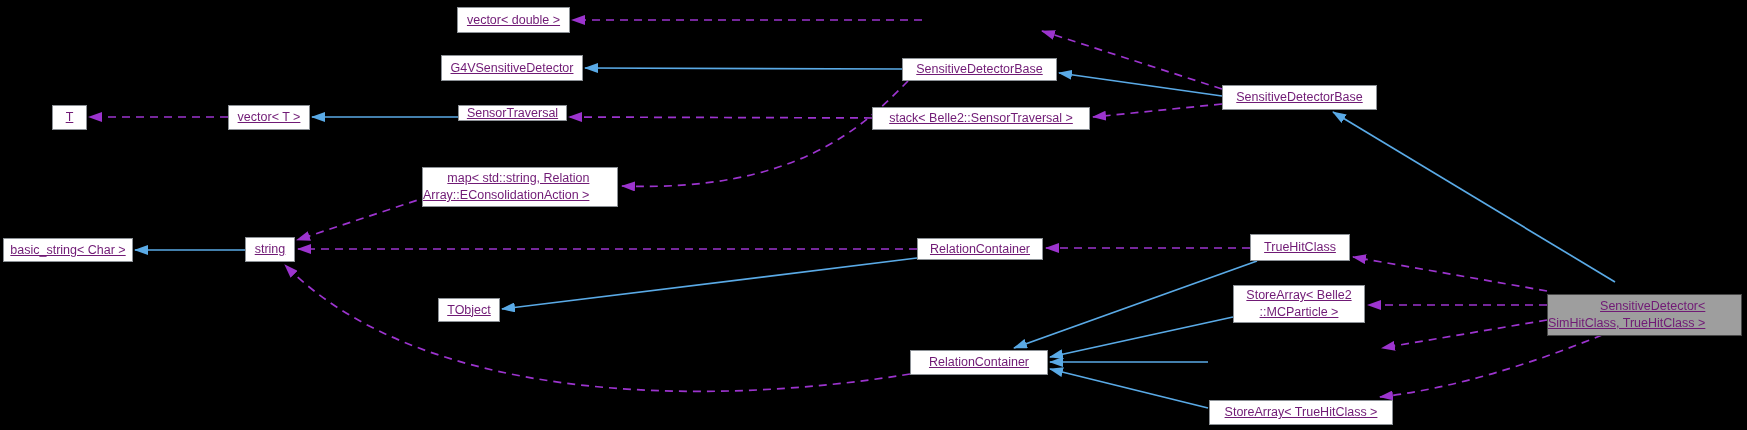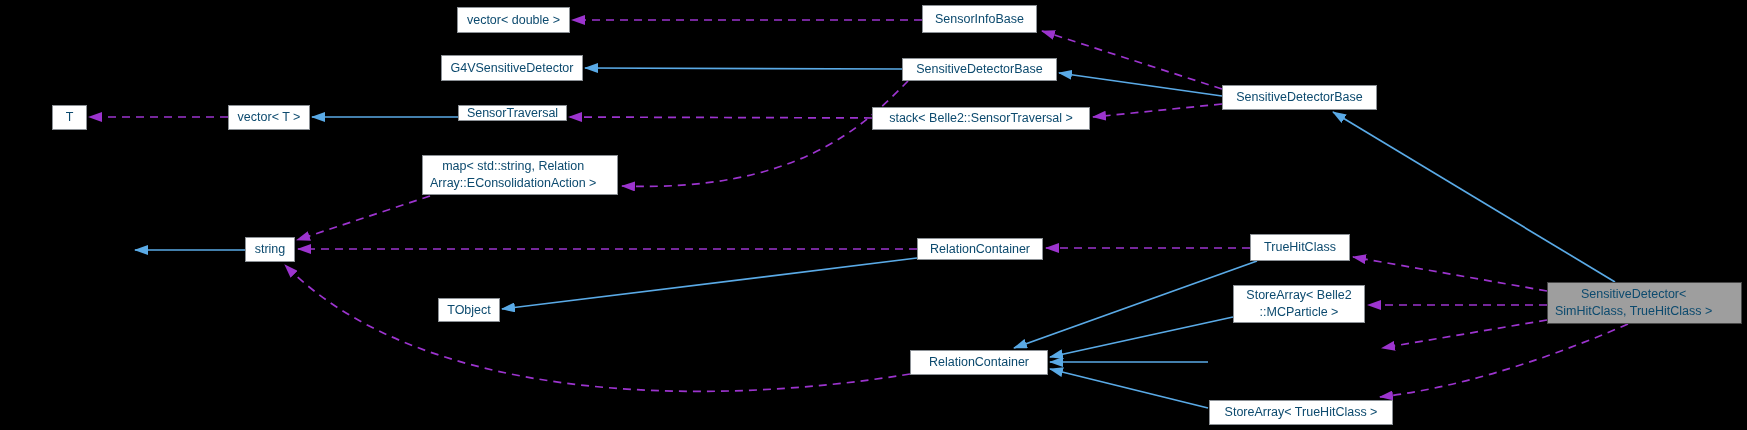--- a/index.html
+++ b/index.html
@@ -23,27 +23,28 @@
   .edge-i{stroke:var(--edge-i);fill:none;stroke-width:1.7;}
   .edge-u{stroke:var(--edge-u);fill:none;stroke-width:1.7;stroke-dasharray:8 6;}
   .mk-i{fill:var(--edge-i);}
   .mk-u{fill:var(--edge-u);}
   .node{
     position:absolute;
     display:flex;align-items:center;justify-content:center;
     box-sizing:border-box;
     background:var(--node-fill);
     border:1.5px solid var(--node-border);
-    color:#0c4a6e;
+    color:#701a75;
     font-size:12.5px;line-height:17px;
     text-align:center;
     white-space:pre-line;
     cursor:pointer;
+    text-decoration:underline;
   }
-  .node.ml{justify-content:flex-start;text-align:center;padding-left:7px;}
+  .node.ml{justify-content:flex-start;text-align:right;margin-top:12px;}
   .node.hl{background:var(--hl-fill);border-color:var(--hl-border);cursor:default;}
 </style>
 </head>
 <body>
 
 <div id="stage">
 
   <svg id="edges" width="1747" height="430" viewBox="0 0 1747 430">
     <defs>
       <marker id="arrow-i" markerUnits="userSpaceOnUse" markerWidth="14" markerHeight="10" refX="13" refY="5" orient="auto">
@@ -81,23 +82,23 @@
     <path class="edge-u" d="M1628,324 Q1490,384 1380,397" marker-end="url(#arrow-u)"></path>
   </svg>
 
   <div class="node" style="left:52px;top:105px;width:35px;height:25px">T</div>
   <div class="node" style="left:228px;top:105px;width:82px;height:25px">vector&lt; T &gt;</div>
   <div class="node" style="left:458px;top:105px;width:109px;height:16px">SensorTraversal</div>
   <div class="node" style="left:457px;top:7px;width:113px;height:26px">vector&lt; double &gt;</div>
   <div class="node" style="left:441px;top:55px;width:142px;height:26px">G4VSensitiveDetector</div>
   <div class="node ml" style="left:422px;top:155px;width:196px;height:40px">map&lt; std::string, Relation
 Array::EConsolidationAction &gt;</div>
+  <div class="node" style="left:3px;top:238px;width:130px;height:24px">basic_string&lt; Char &gt;</div>
   <div class="node" style="left:245px;top:237px;width:50px;height:25px">string</div>
   <div class="node" style="left:438px;top:298px;width:62px;height:24px">TObject</div>
-  <div class="node" style="left:922px;top:5px;width:115px;height:28px">SensorInfoBase</div>
   <div class="node" style="left:902px;top:58px;width:155px;height:23px">SensitiveDetectorBase</div>
   <div class="node" style="left:872px;top:107px;width:218px;height:23px">stack&lt; Belle2::SensorTraversal &gt;</div>
   <div class="node" style="left:917px;top:238px;width:126px;height:22px">RelationContainer</div>
   <div class="node" style="left:910px;top:350px;width:138px;height:25px">RelationContainer</div>
   <div class="node" style="left:1222px;top:85px;width:155px;height:25px">SensitiveDetectorBase</div>
   <div class="node" style="left:1250px;top:234px;width:100px;height:27px">TrueHitClass</div>
   <div class="node" style="left:1233px;top:285px;width:132px;height:38px">StoreArray&lt; Belle2
 ::MCParticle &gt;</div>
   <div class="node" style="left:1209px;top:400px;width:184px;height:25px">StoreArray&lt; TrueHitClass &gt;</div>
   <div class="node hl ml" style="left:1547px;top:282px;width:195px;height:42px">SensitiveDetector&lt;

